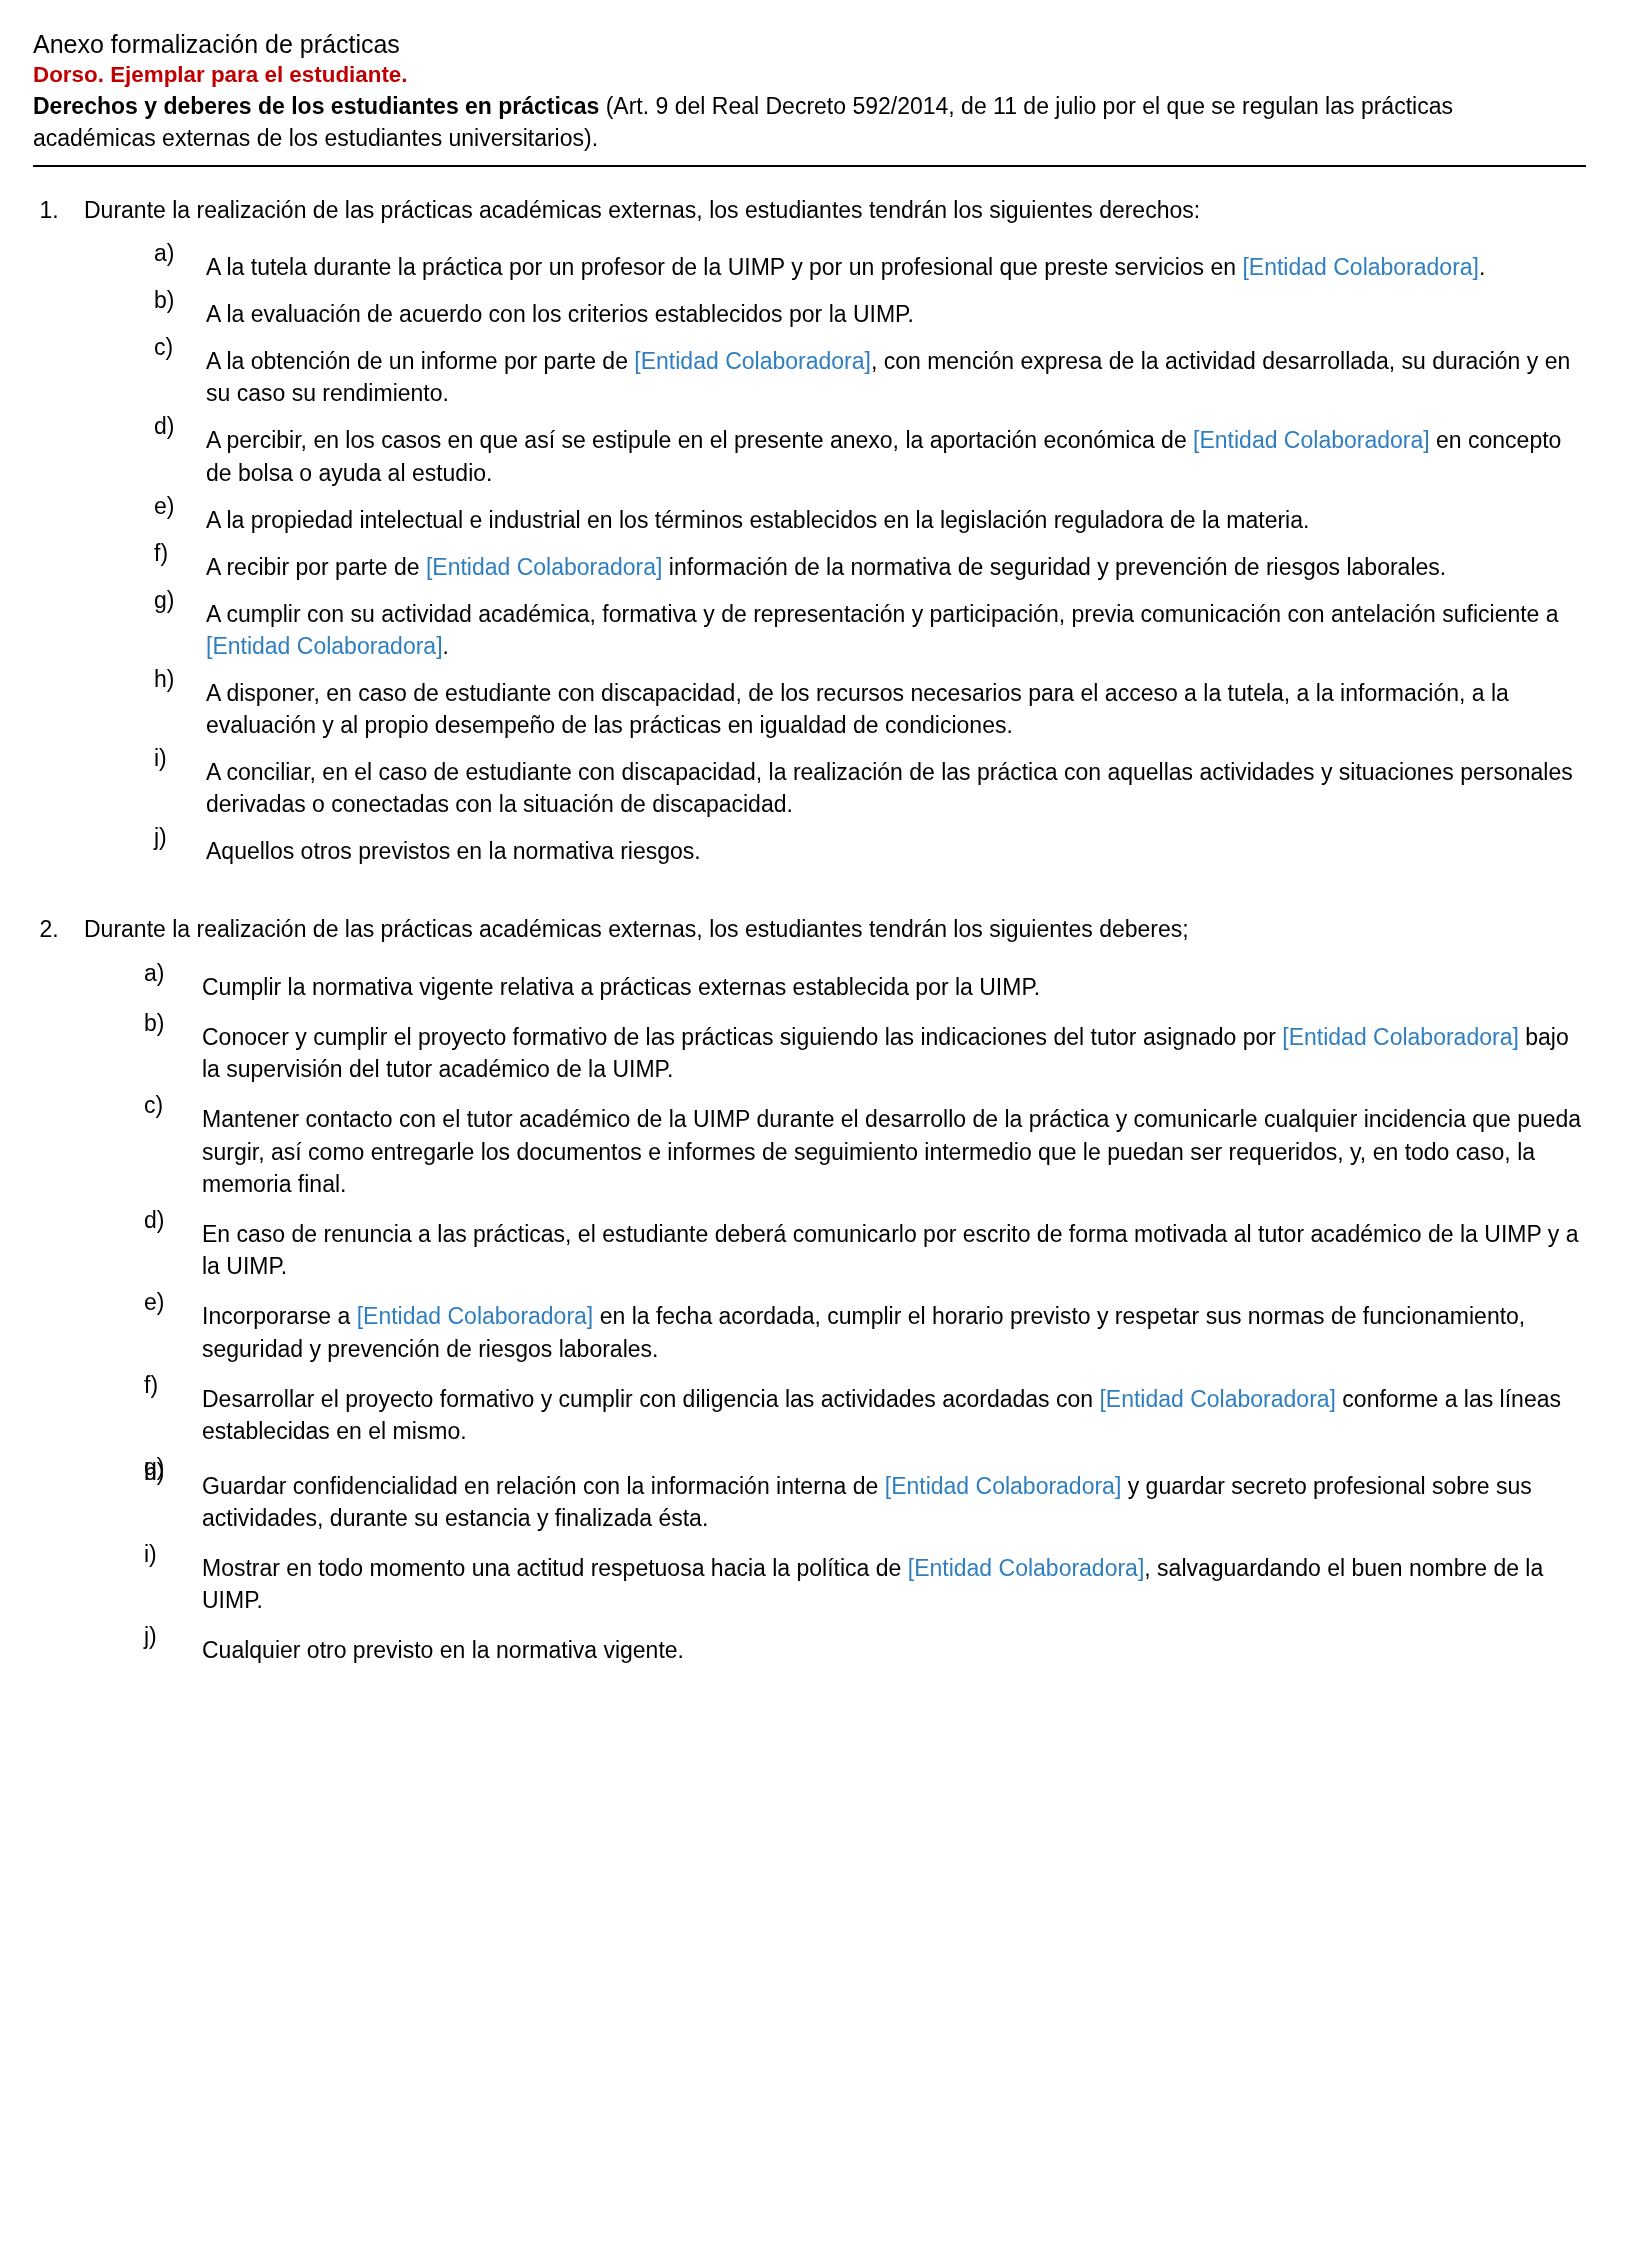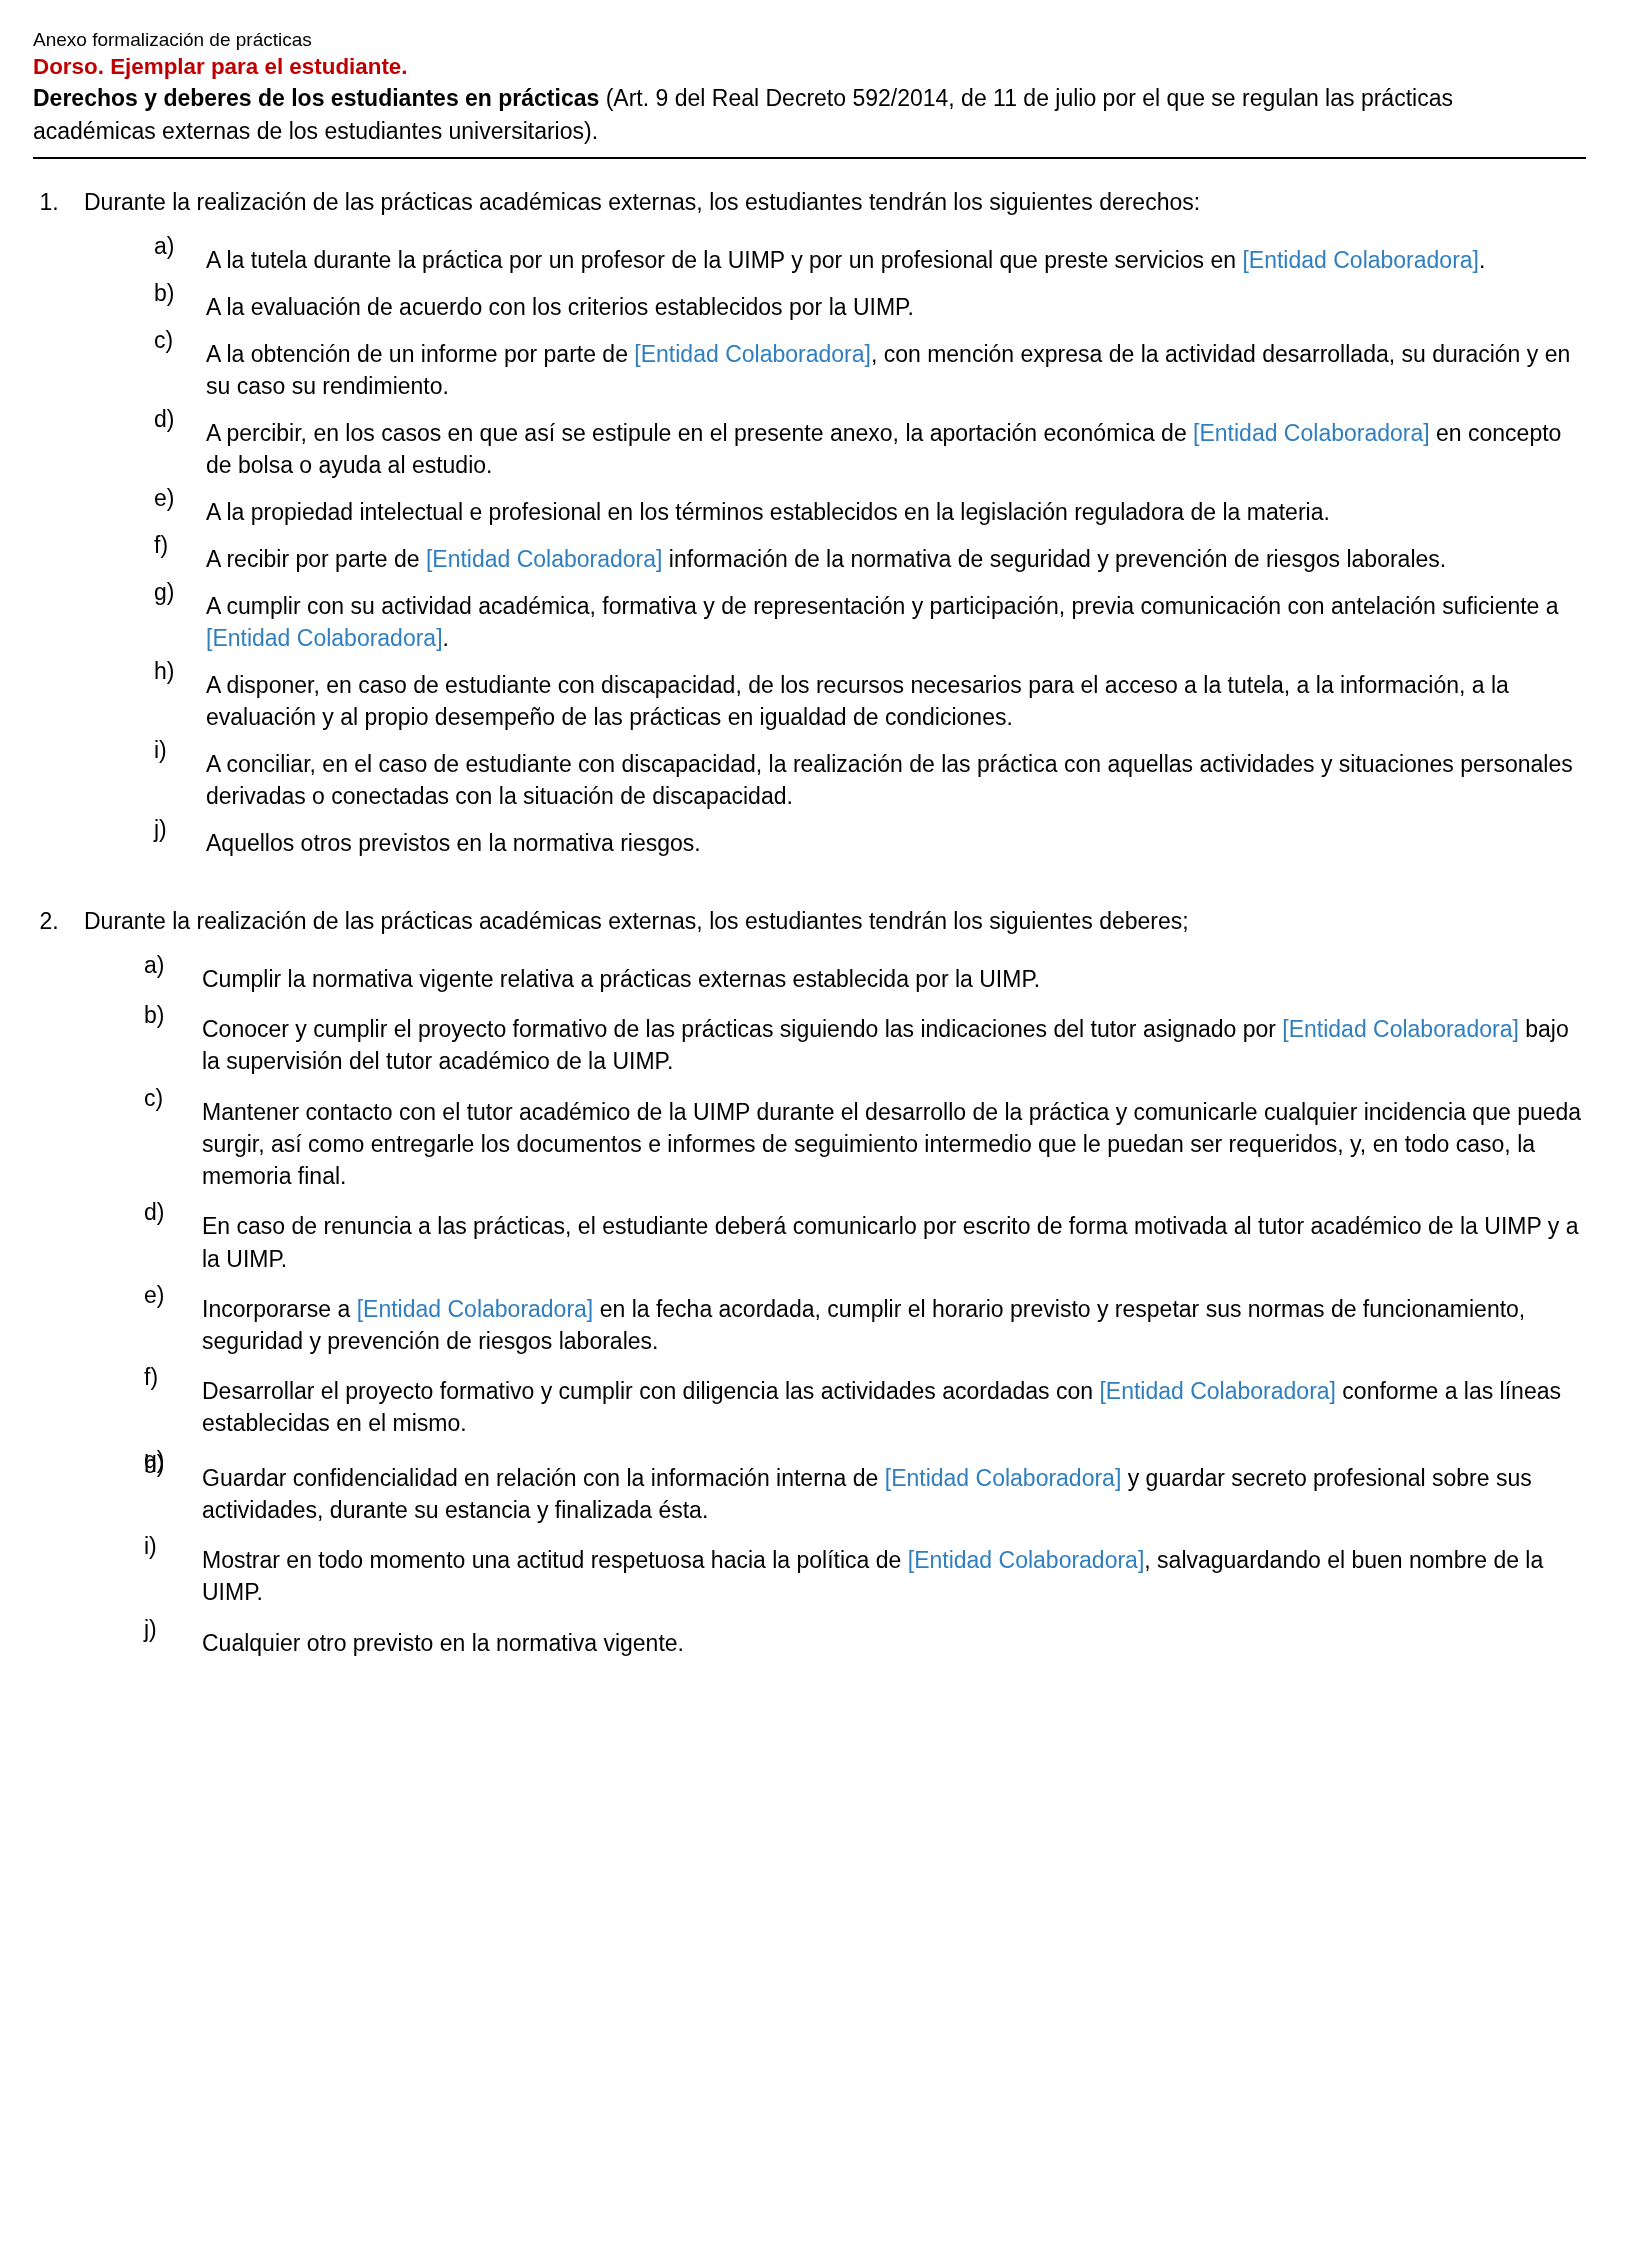--- a/index.html
+++ b/index.html
@@ -15,21 +15,21 @@
     -webkit-font-smoothing: antialiased;
   }
   .page {
     box-sizing: border-box;
     width: 1643px;
     min-height: 2261px;
     padding: 28px 57px 49px 33px;
     position: relative;
   }
   .hdr-line {
-    font-size: 19px;
+    font-size: 25px;
     line-height: 1.28;
     color: #000;
   }
   .hdr-red {
     font-size: 22.4px;
     line-height: 1.32;
     color: #c00000;
     font-weight: bold;
   }
   .hdr-red .dot {
@@ -154,21 +154,21 @@
         <li>
           <span class="marker">c)</span>
           <span class="body"><span>A la obtención de un informe por parte de </span><span class="ent">[Entidad Colaboradora]</span><span>, con mención expresa de la actividad desarrollada, su duración y en su caso su rendimiento.</span></span>
         </li>
         <li>
           <span class="marker">d)</span>
           <span class="body"><span>A percibir, en los casos en que así se estipule en el presente anexo, la aportación económica de </span><span class="ent">[Entidad Colaboradora]</span><span> en concepto de bolsa o ayuda al estudio.</span></span>
         </li>
         <li>
           <span class="marker">e)</span>
-          <span class="body"><span>A la propiedad intelectual e profesional en los términos establecidos en la legislación reguladora de la materia.</span></span>
+          <span class="body"><span>A la propiedad intelectual e industrial en los términos establecidos en la legislación reguladora de la materia.</span></span>
         </li>
         <li>
           <span class="marker">f)</span>
           <span class="body"><span>A recibir por parte de </span><span class="ent">[Entidad Colaboradora]</span><span> información de la normativa de seguridad y prevención de riesgos laborales.</span></span>
         </li>
         <li>
           <span class="marker">g)</span>
           <span class="body"><span>A cumplir con su actividad académica, formativa y de representación y participación, previa comunicación con antelación suficiente a </span><span class="ent">[Entidad Colaboradora]</span><span>.</span></span>
         </li>
         <li>

